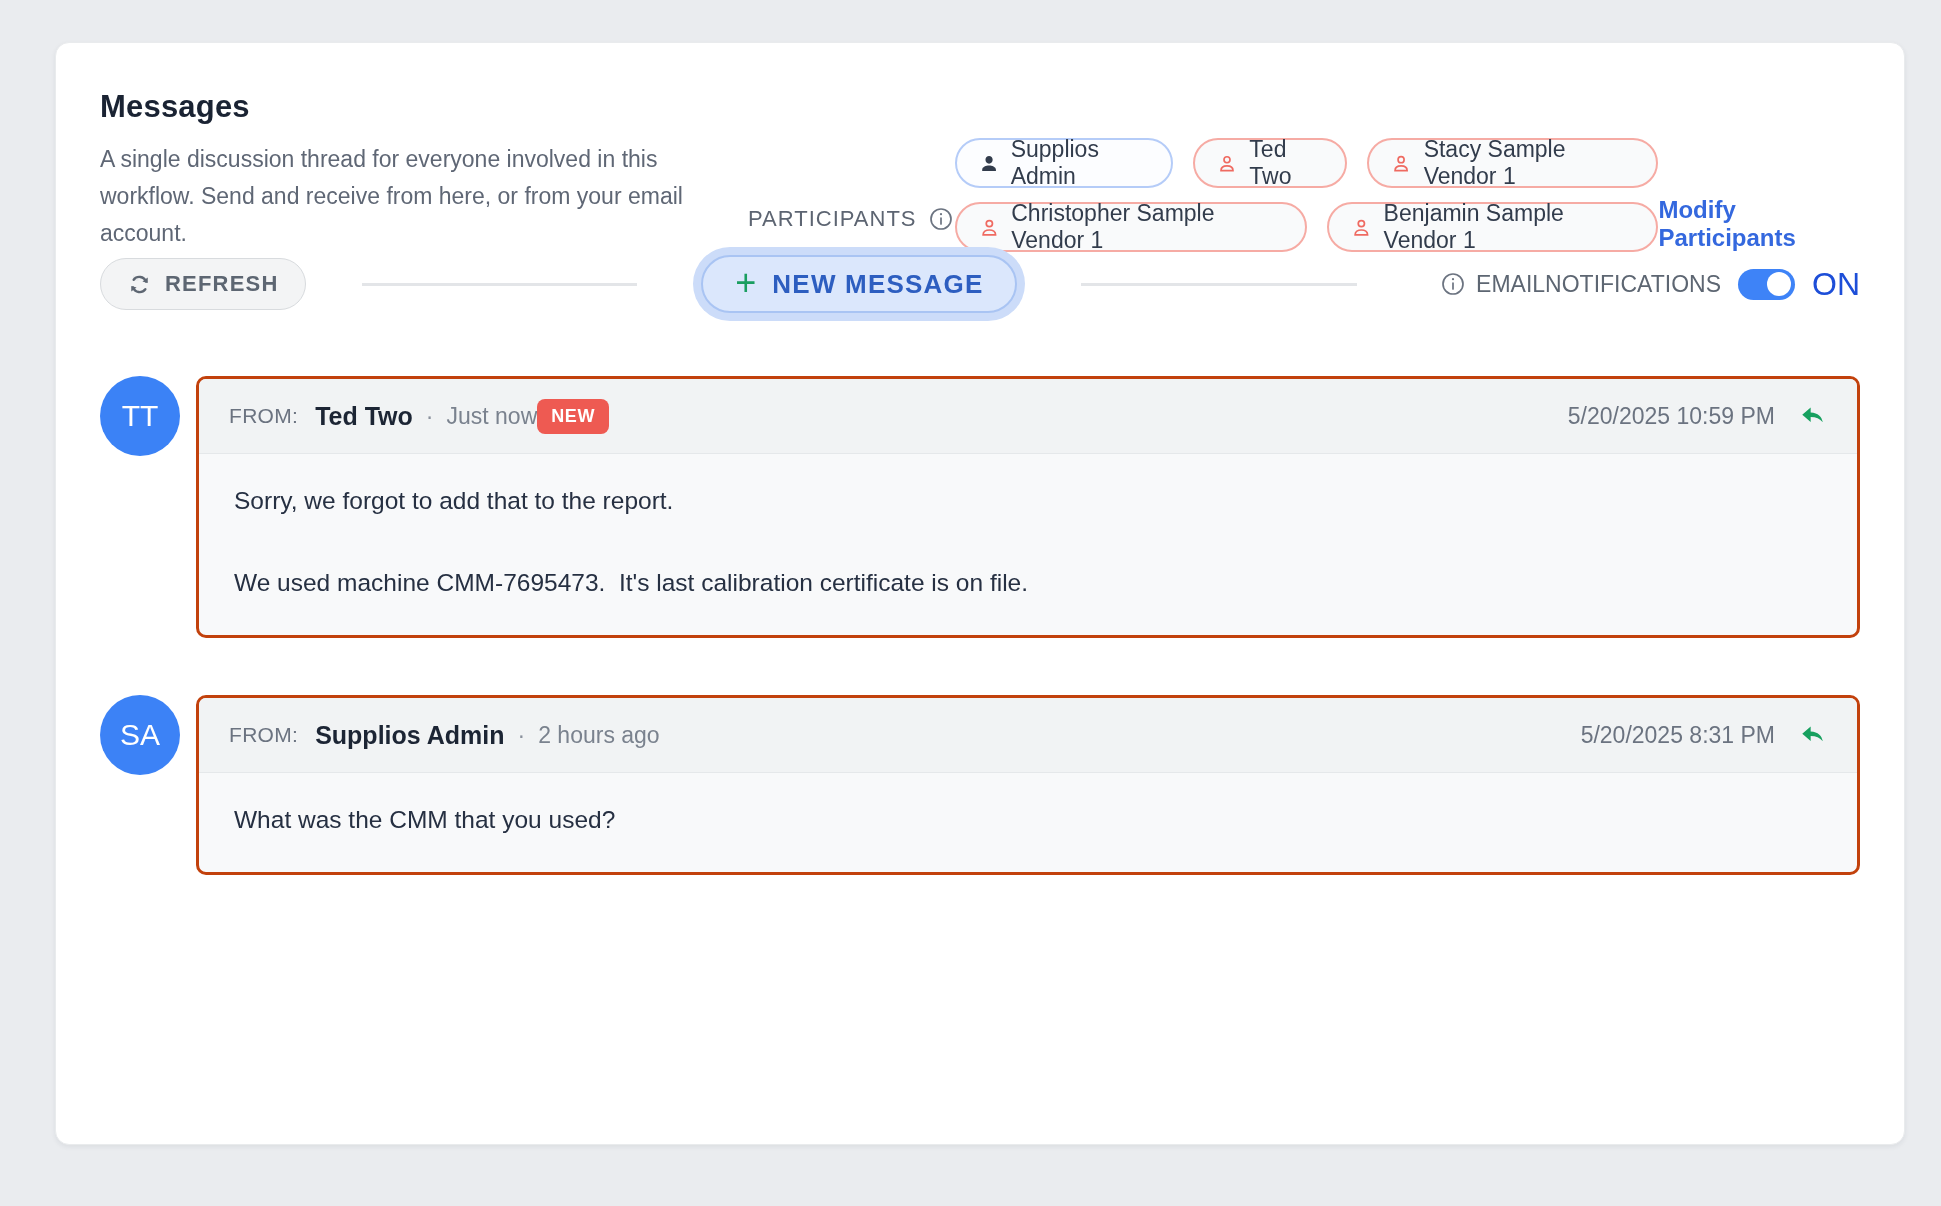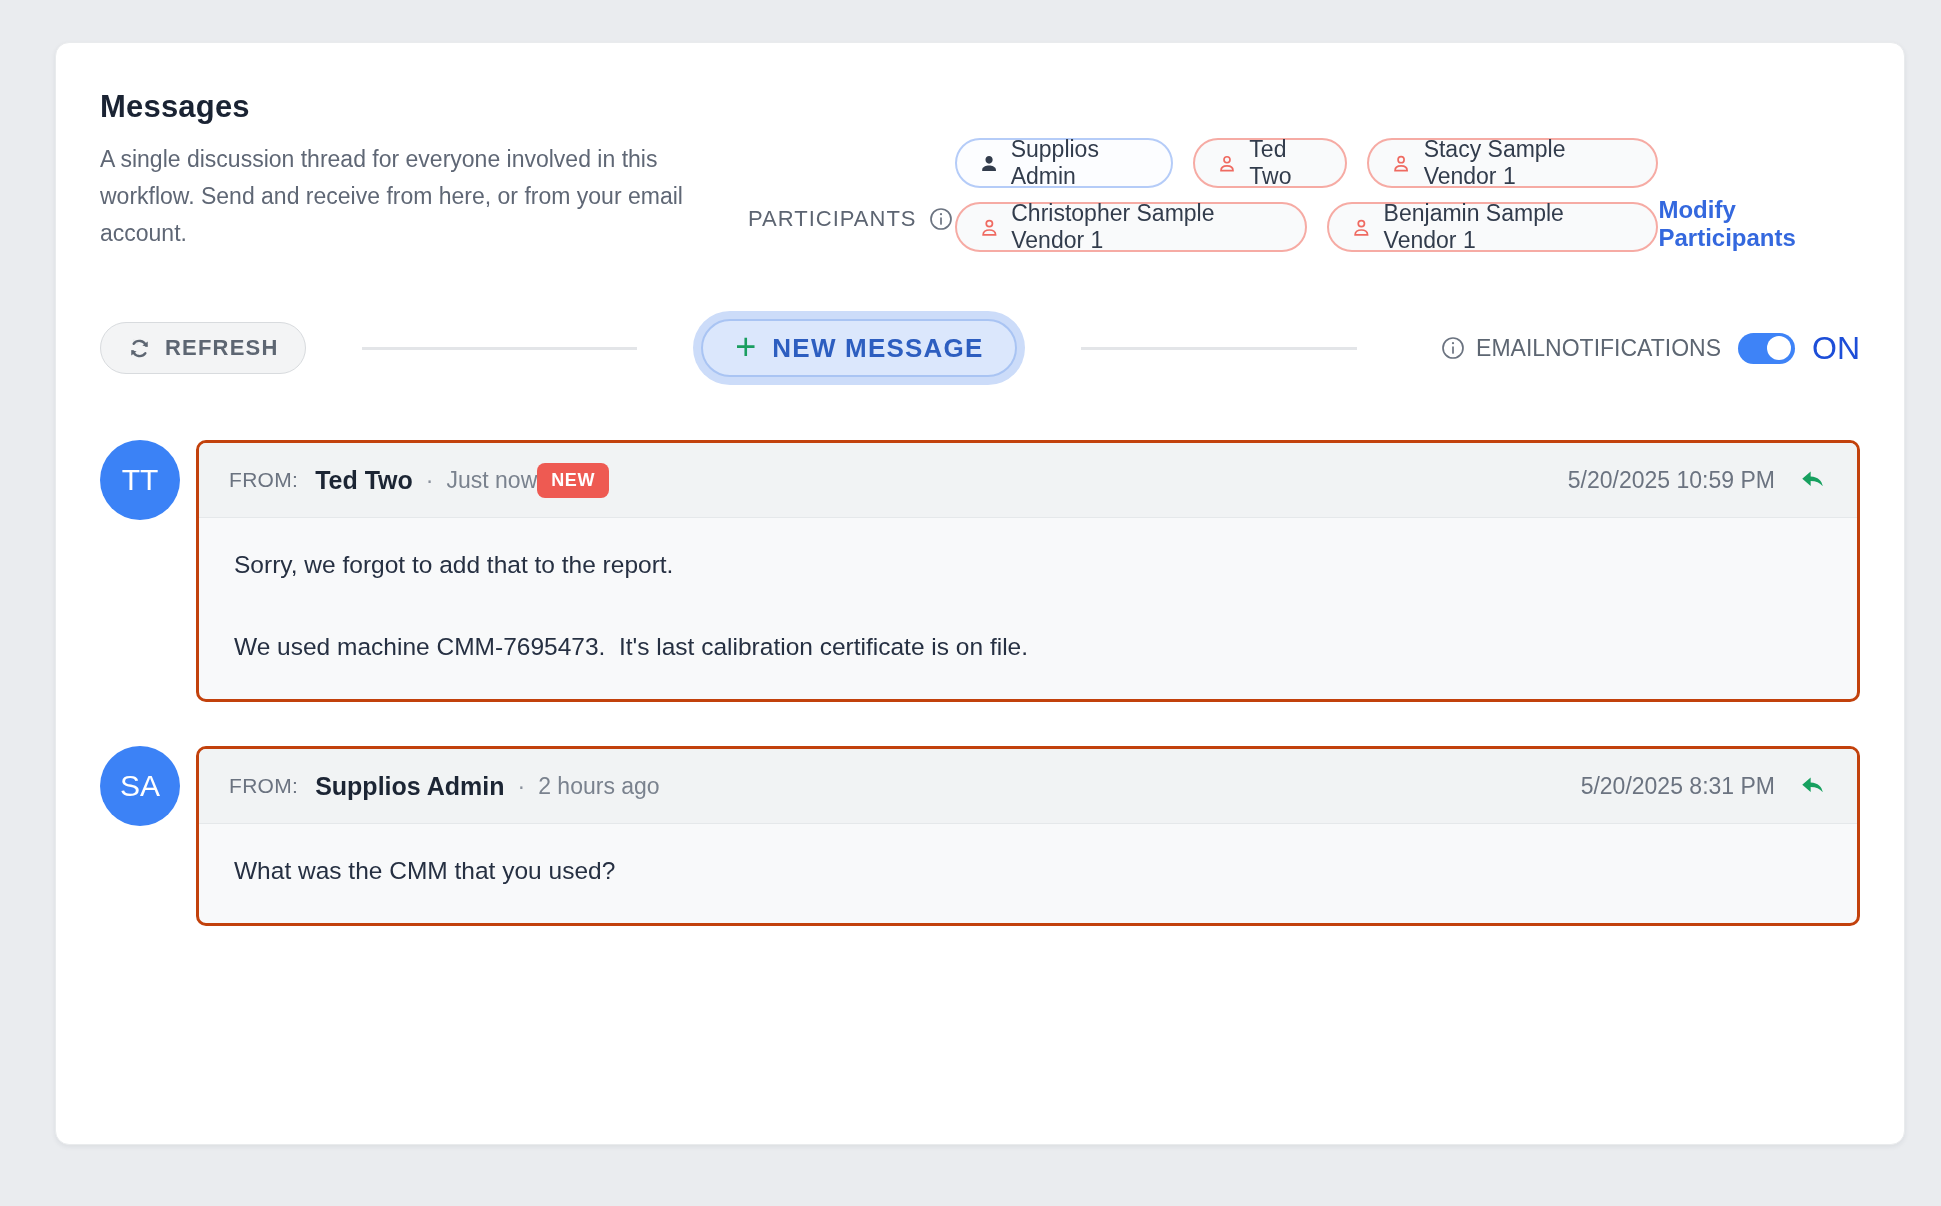--- a/index.html
+++ b/index.html
@@ -50,21 +50,21 @@
   .chip.admin { border:2px solid #b5ccf8; background:#fcfdff; }
   .chip.vendor { border:2px solid #f6aba4; background:#f9fafb; }
   .chip svg { width:23px; height:23px; }
   .modify-link {
     margin-top: 26px;
     color:#3468de; font-size:24px; font-weight:700;
     text-decoration:none; cursor:pointer;
   }
 
   
-  .toolbar { display:flex; align-items:center; margin-top: 64px; height:64px;gap:47px; }
+  .toolbar { display:flex; align-items:center; height:64px;gap:47px; }
   .btn-refresh {
     display:flex; align-items:center; gap:13px;
     height:52px; padding:0 26px; border-radius:27px;
     background:#f3f4f5; border:1.5px solid #d8dbde;
     color:#5d6672; font-size:22px; font-weight:600; letter-spacing:1.2px;
     cursor:pointer; flex-shrink:0;
   }
   .refresh-icon { width:25px; height:25px; color:#5d6672; }
   .connector { flex:1; height:3px; background:#e3e5e8; margin:0 9px; }
   .btn-new {
@@ -85,21 +85,21 @@
   }
   .toggle .knob {
     position:absolute; top:3.5px; right:4px;
     width:24px; height:24px; border-radius:50%; background:#ffffff;
   }
   .toggle-state { color:#1d4ed8; font-size:32px; }
 
   
   .message-row { display:flex; align-items:flex-start; }
   .message-row.first { margin-top: 60px; }
-  .message-row.second { margin-top: 44px; }
+  .message-row.second { margin-top: 57px; }
   .avatar {
     width:80px; height:80px; border-radius:50%;
     display:flex; align-items:center; justify-content:center;
     color:#fff; font-size:30px; font-weight:500;
     margin-right:16px; flex-shrink:0;
   }
   .avatar.gray { background:#3b82f6; }
   .avatar.blue { background:#3c82f6; }
   .msg-card {
     flex:1; border:3px solid #c2410c; border-radius:10px;

